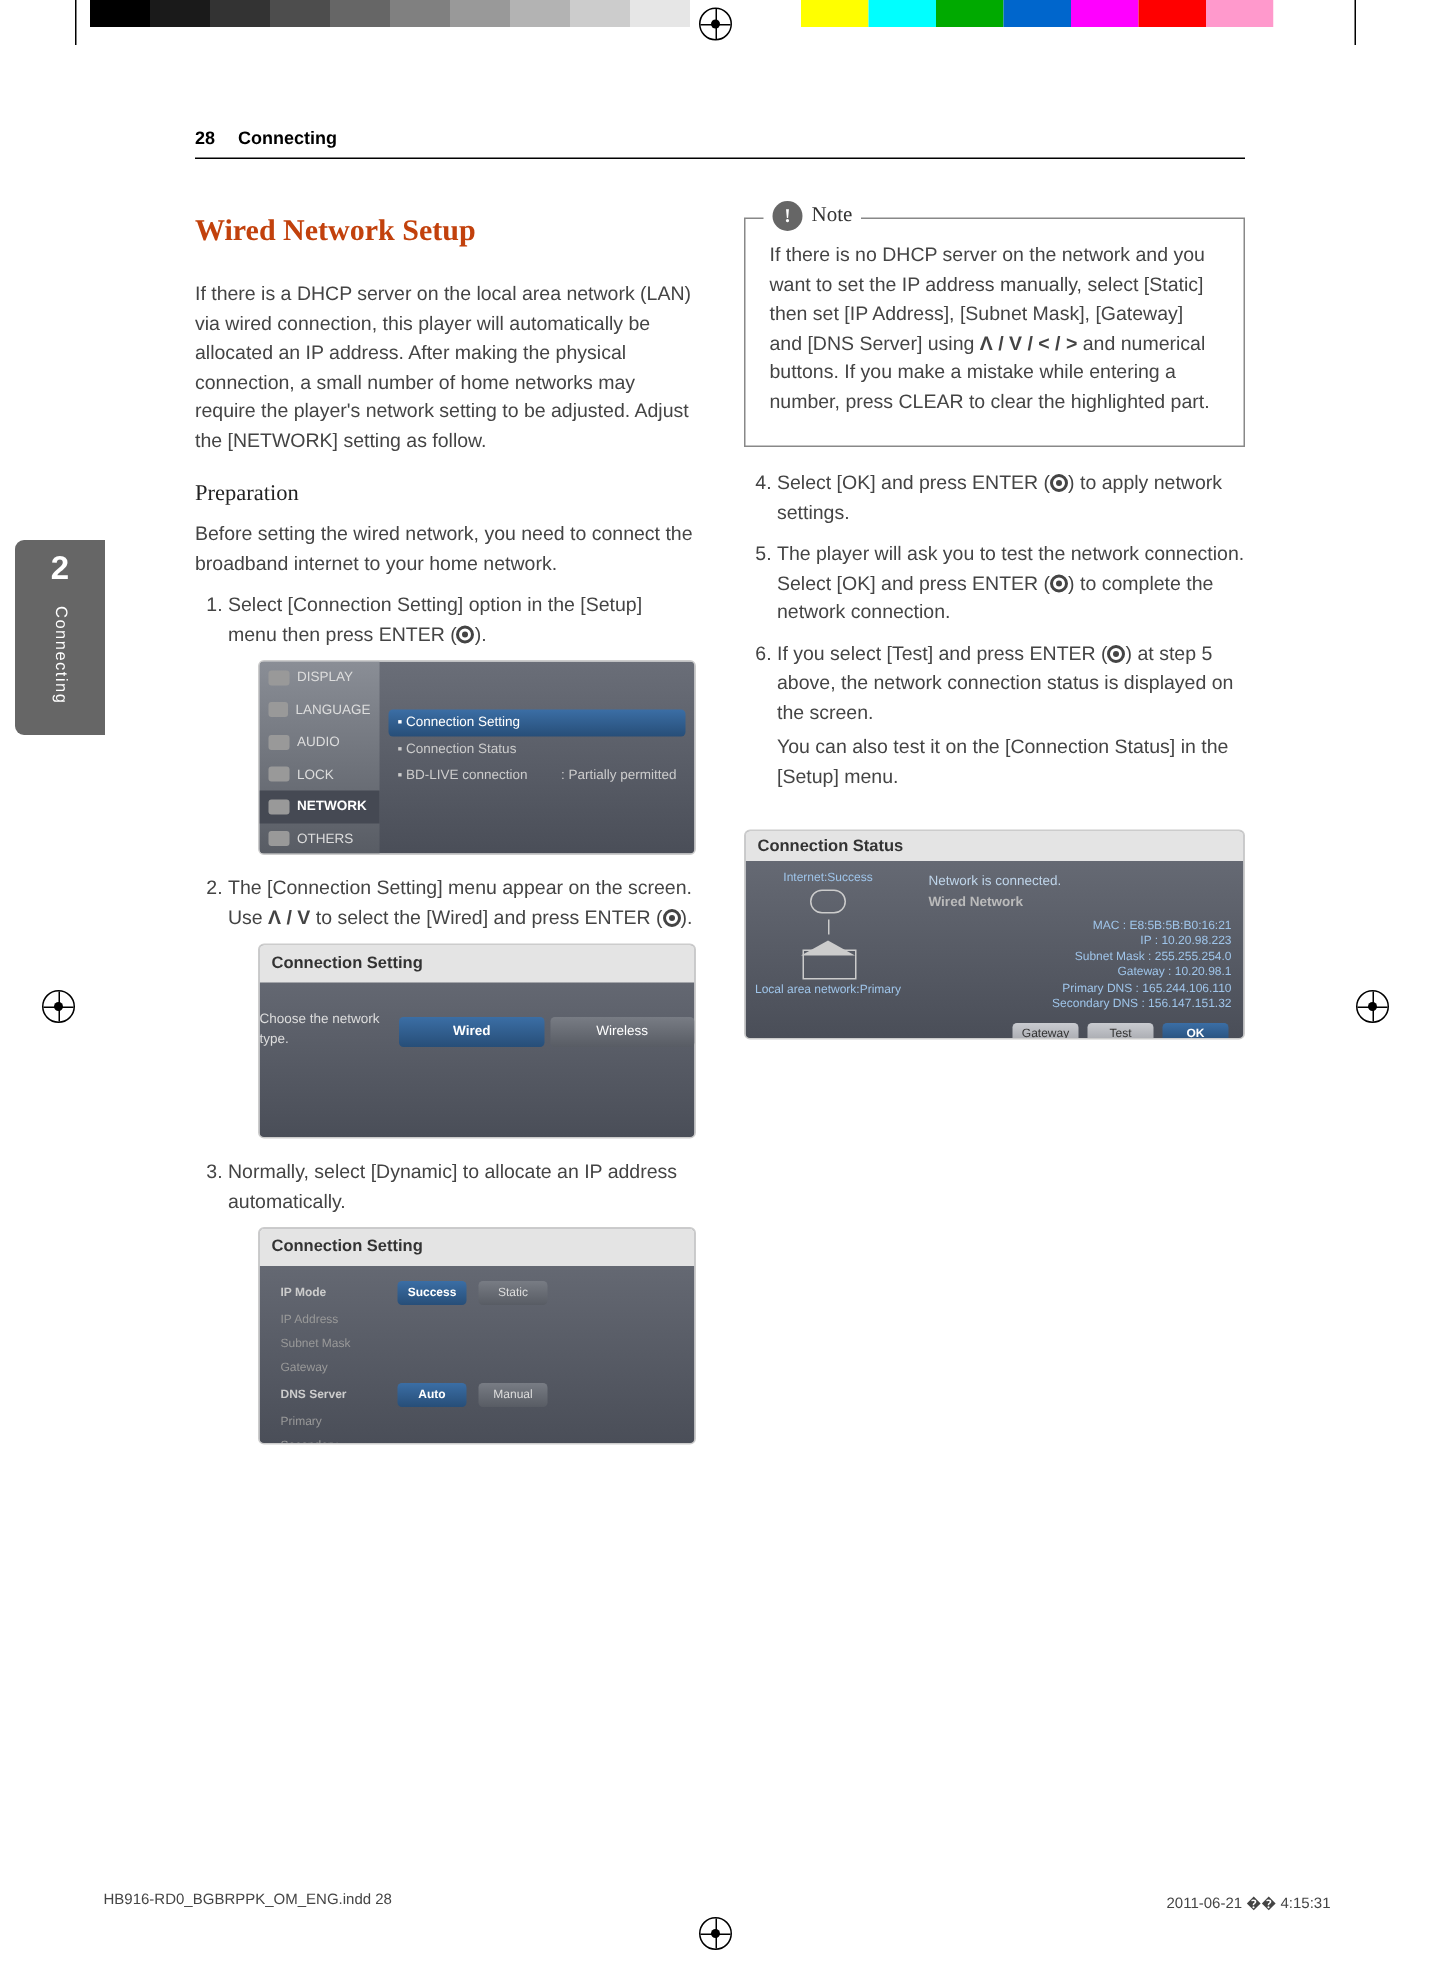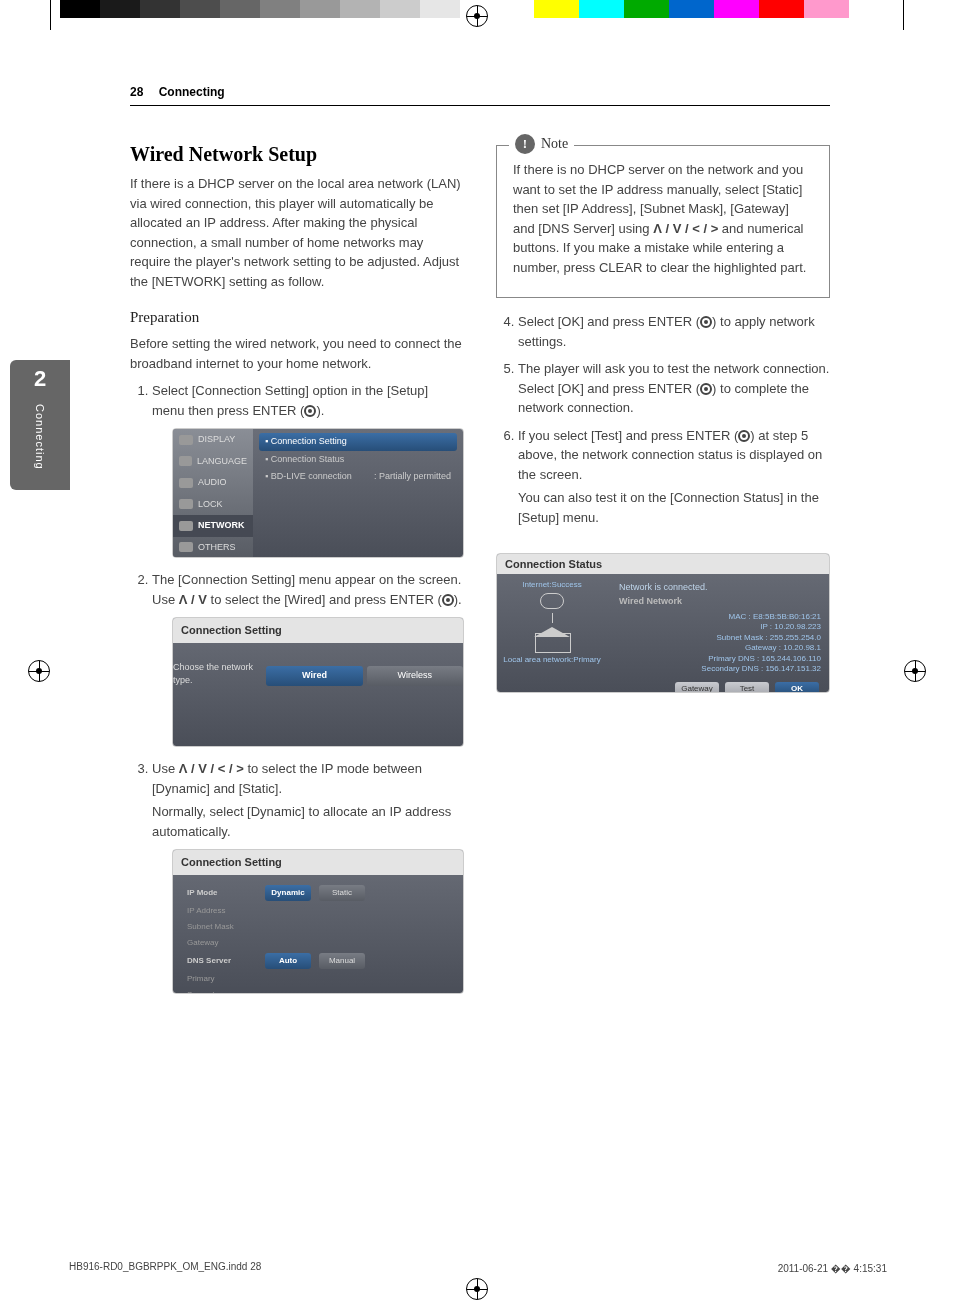--- a/index.html
+++ b/index.html
@@ -41,21 +41,21 @@
     position:absolute; left:-60px; top:305px; width:60px; height:130px;
     background:#666; color:#fff; border-top-left-radius:6px; border-bottom-left-radius:6px;
     display:flex; flex-direction:column; align-items:center;
   }
   .side-tab .n { font-size:22px; font-weight:bold; padding-top:6px; }
   .side-tab .lbl { writing-mode:vertical-rl; font-size:11px; margin-top:12px; letter-spacing:1px; }
 
   .cols { display:flex; gap:32px; }
   .col { flex:1; display:flex; flex-direction:column; }
 
-  h1 { font-size:20px; font-weight:bold; color:#000000; margin-bottom:8px; font-family:Georgia, serif; }
+  h1 { font-size:20px; font-weight:bold; color:#c2410c; margin-bottom:20px; font-family:Georgia, serif; }
   h2 { font-size:15px; font-weight:normal; color:#222; margin:10px 0 8px 0; font-family:Georgia, serif; }
   p { line-height:1.5; margin-bottom:8px; color:#444; }
   ol { padding-left:22px; margin-bottom:10px; }
   ol li { line-height:1.5; margin-bottom:8px; color:#444; }
   ol li p { margin-bottom:4px; }
 
   .enter-icon {
     display:inline-block; width:12px; height:12px; border:2px solid #444;
     border-radius:50%; position:relative; vertical-align:-2px;
   }
@@ -84,21 +84,21 @@
     background:linear-gradient(#6a6e78,#4a4e58); color:#fff; font-size:9px;
     overflow:hidden; position:relative;
   }
   .shot1 { height:130px; display:flex; margin-left:20px;}
   .shot1 .menu { width:80px; background:linear-gradient(#8a8e96,#585c64); }
   .shot1 .menu .mi { padding:4px 6px; display:flex; align-items:center; gap:5px; color:#ddd;}
   .shot1 .menu .mi.sel { background:#454953; color:#fff; font-weight:bold; }
   .shot1 .menu .mi .ic { width:14px; height:10px; background:#999; border-radius:2px; }
   .shot1 .right { flex:1; padding:4px 6px; }
   .shot1 .right .row { padding:2px 6px; display:flex; justify-content:space-between; color:#ccc;}
-  .shot1 .right .row.sel { background:linear-gradient(#3b6ea5,#274e78); color:#fff; border-radius:3px;}
+  .shot1 .right .row.sel { background:linear-gradient(#3b6ea5,#274e78); color:#fff; border-radius:3px;margin-top:28px;}
 
   .shot2 { height:130px; margin-left:20px;}
   .shot2 .title-b { background:#e4e4e4; color:#333; font-weight:bold; padding:4px 8px; font-size:11px;}
   .shot2 .body { padding:18px 0; display:flex; flex-direction:row; align-items:center; gap:4px;}
   .shot2 .body .p { color:#ddd; font-size:9px; margin-bottom:4px;}
   .shot2 .btn { width:110px; text-align:center; padding:3px 0; border-radius:3px;
     background:linear-gradient(#3b6ea5,#274e78); color:#fff; font-weight:bold;}
   .shot2 .btn.alt { background:linear-gradient(#787c84,#585c64); font-weight:normal;}
 
   .shot3 { height:145px; margin-left:20px;}
@@ -247,28 +247,27 @@
             <div class="title-b">Connection Setting</div>
             <div class="body">
               <div class="p">Choose the network type.</div>
               <div class="btn">Wired</div>
               <div class="btn alt">Wireless</div>
             </div>
           </div>
         </li>
 
         <li>
-          <p><span>Use </span><span class="arrow-g">Λ / V / &lt; / &gt;</span><span> to select the IP mode between [Dynamic] and [Static].</span></p>
           <p>Normally, select [Dynamic] to allocate an IP address automatically.</p>
 
           <div class="shot shot3">
             <div class="title-b">Connection Setting</div>
             <div class="grid">
               <div class="lbl">IP Mode</div>
-              <div class="b sel">Dynamic</div>
+              <div class="b sel">Success</div>
               <div class="b">Static</div>
               <div class="lbl sub">IP Address</div>
                 <div></div>
                 <div></div>
               <div class="lbl sub">Subnet Mask</div>
                 <div></div>
                 <div></div>
               <div class="lbl sub">Gateway</div>
                 <div></div>
                 <div></div>

